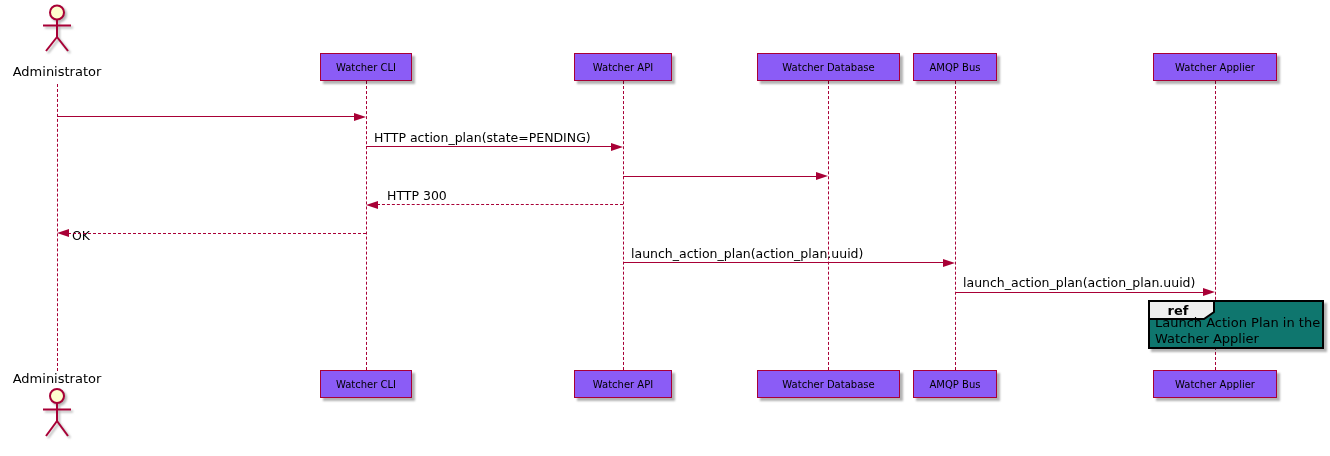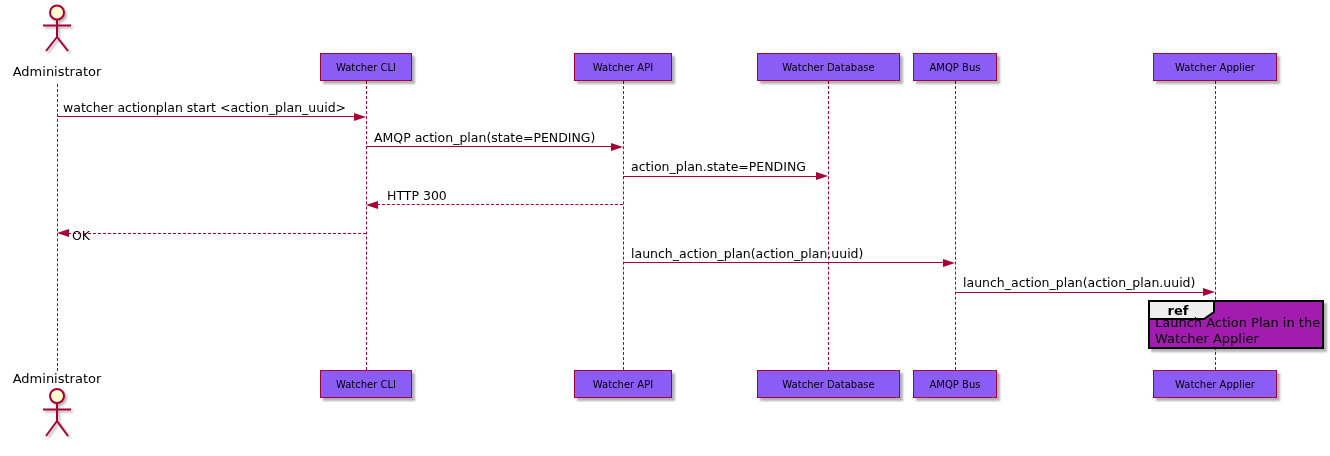--- a/index.html
+++ b/index.html
@@ -20,21 +20,21 @@
   .msg-line { position:absolute; height:0; }
   .msg-line.solid  { border-top:1.4px solid  #A80036; }
   .msg-line.dashed { border-top:1.2px dashed #A80036; }
   .head { position:absolute; width:0; height:0;
           border-top:4.5px solid transparent; border-bottom:4.5px solid transparent; }
   .head.right { border-left:12px solid #A80036; }
   .head.left  { border-right:12px solid #A80036; }
   .actor-label { position:absolute; width:140px; text-align:center; font-size:13px; white-space:nowrap; }
   .actor-figure { position:absolute; filter:drop-shadow(2px 2px 1px rgba(120,120,120,0.55)); }
   .ref-box {
-    position:absolute; box-sizing:border-box; background:#a21caf;
+    position:absolute; box-sizing:border-box; background:#0f766e;
     border:2px solid #000000; box-shadow:3px 3px 2px rgba(0,0,0,0.30);
   }
   .ref-tab { position:absolute; left:-2px; top:-2px; }
   .ref-tab-label { position:absolute; left:0; top:0; width:56px; text-align:center;
                    font-weight:bold; font-size:13px; line-height:17px; }
   .ref-text { position:absolute; left:5px; font-size:13px; white-space:nowrap; line-height:16px; }
 </style>
 </head>
 <body>
 
@@ -55,29 +55,27 @@
     <line x1="30" y1="34" x2="41" y2="48" stroke="#A80036" stroke-width="2"></line>
   </svg>
   <div class="actor-label" style="left:-13px; top:64px;">Administrator</div>
 
   <div class="pbox" style="left:320px;  top:53px; width:92px;">Watcher CLI</div>
   <div class="pbox" style="left:574px;  top:53px; width:98px;">Watcher API</div>
   <div class="pbox" style="left:757px;  top:53px; width:143px;">Watcher Database</div>
   <div class="pbox" style="left:913px;  top:53px; width:84px;">AMQP Bus</div>
   <div class="pbox" style="left:1153px; top:53px; width:124px;">Watcher Applier</div>
 
-  <div class="msg-label" style="left:63px; top:100px;">watcher actionplan start &lt;action_plan_uuid&gt;</div>
   <div class="msg-line solid" style="left:57px; top:116px; width:299px;"></div>
   <div class="head right" style="left:354px; top:112.5px;"></div>
 
-  <div class="msg-label" style="left:374px; top:130px;">AMQP action_plan(state=PENDING)</div>
+  <div class="msg-label" style="left:374px; top:130px;">HTTP action_plan(state=PENDING)</div>
   <div class="msg-line solid" style="left:366px; top:146px; width:247px;"></div>
   <div class="head right" style="left:611px; top:142.5px;"></div>
 
-  <div class="msg-label" style="left:631px; top:159px;">action_plan.state=PENDING</div>
   <div class="msg-line solid" style="left:623px; top:175.5px; width:195px;"></div>
   <div class="head right" style="left:816px; top:172px;"></div>
 
   <div class="msg-label" style="left:387px; top:188px;">HTTP 300</div>
   <div class="msg-line dashed" style="left:377px; top:204px; width:246px;"></div>
   <div class="head left" style="left:366px; top:200.5px;"></div>
 
   <div class="msg-label" style="left:72px; top:216px;margin-top:12px;">OK</div>
   <div class="msg-line dashed" style="left:68px; top:232.5px; width:298px;"></div>
   <div class="head left" style="left:57px; top:229px;"></div>

